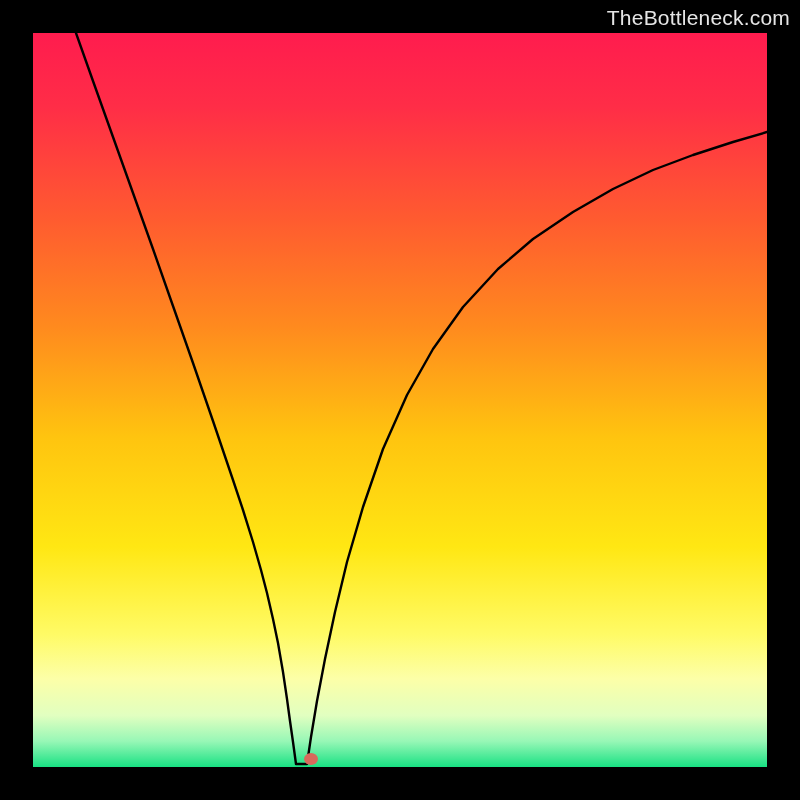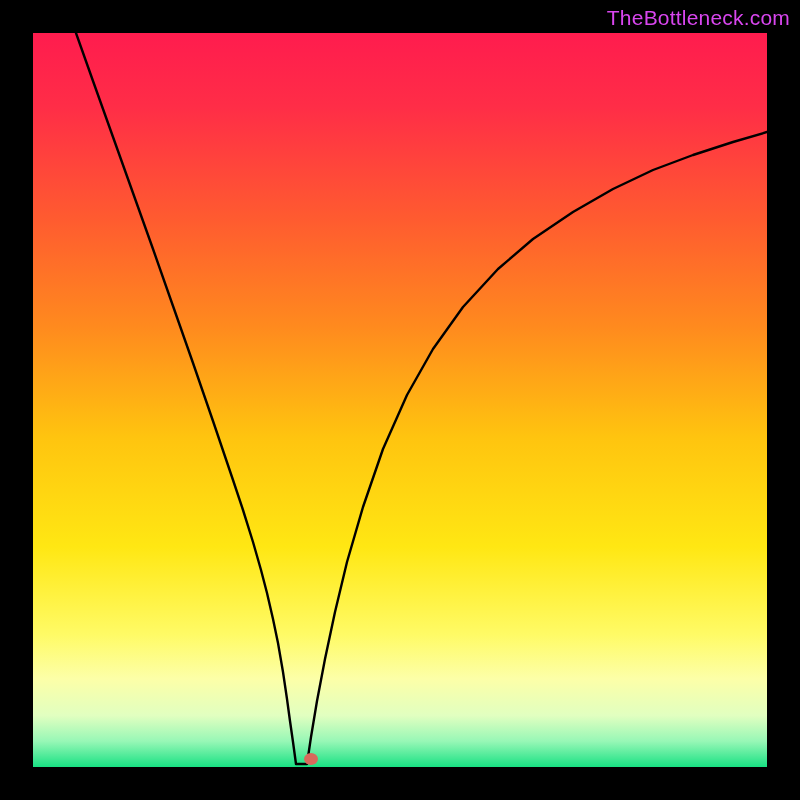--- a/index.html
+++ b/index.html
@@ -23,21 +23,21 @@
     position: absolute;
     left: 0;
     top: 0;
     width: 734px;
     height: 734px;
   }
   .watermark {
     position: absolute;
     top: 6px;
     right: 10px;
-    color: #d946ef;
+    color: #e5e5e5;
     font-size: 21px;
     font-weight: 500;
     letter-spacing: 0.2px;
   }
 </style>
 </head>
 <body>
 
 <div class="frame">
   <svg class="plot" viewBox="0 0 734 734" preserveAspectRatio="none">

